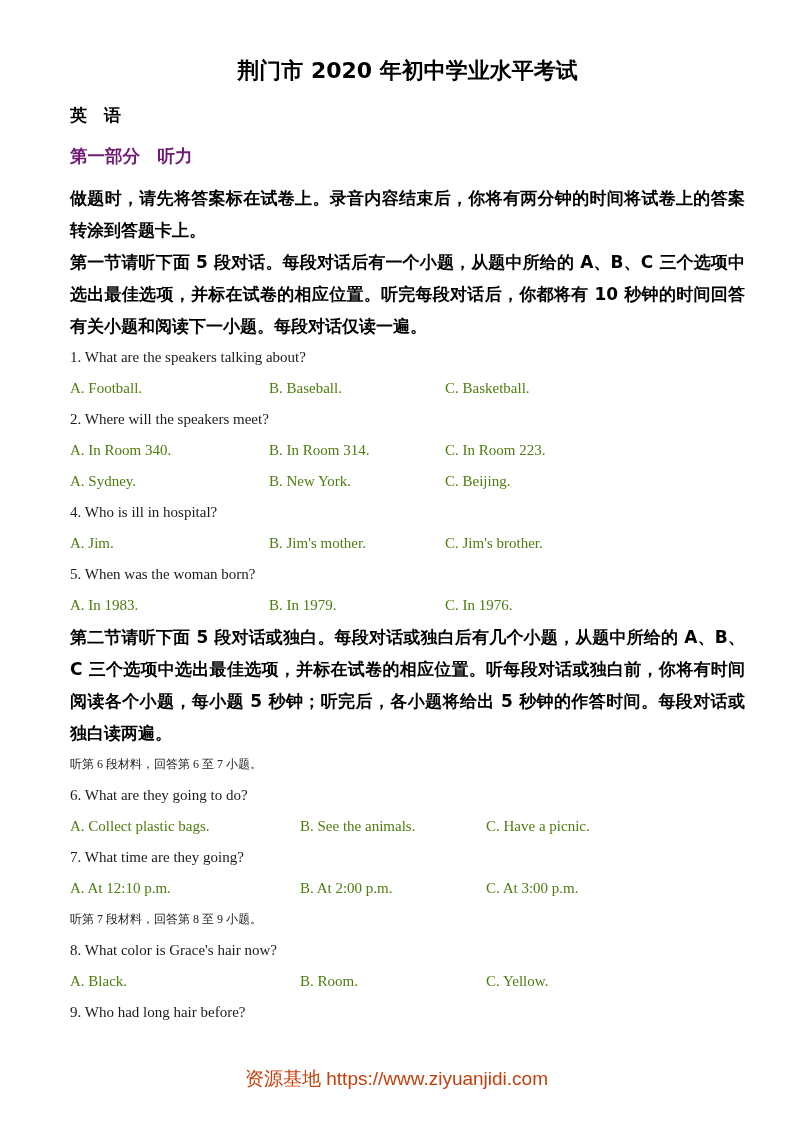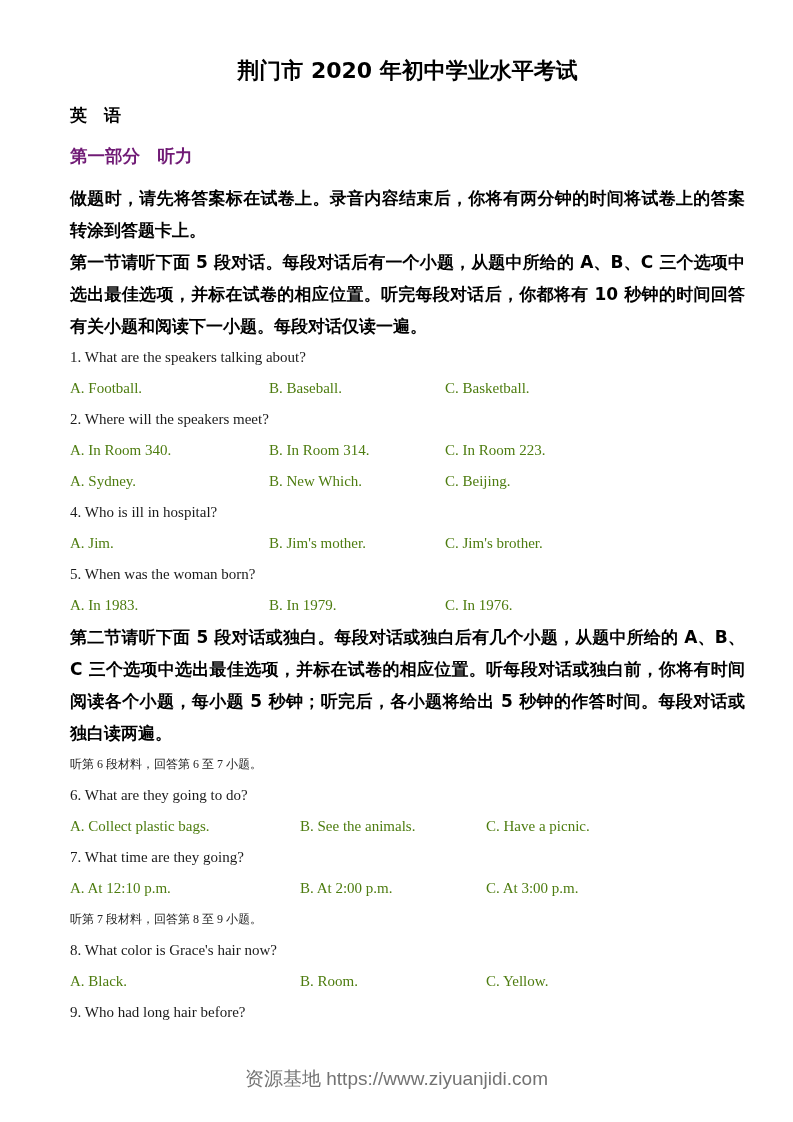--- a/index.html
+++ b/index.html
@@ -38,21 +38,21 @@
   .opts .o1 { position:absolute; left:0; white-space:nowrap; }
   .opts .o2 { position:absolute; left:180px; white-space:nowrap;margin-left:19px; }
   .opts .o3 { position:absolute; left:375px; white-space:nowrap;text-align:right; }
   .opts.p2 .o2 { left:211px;text-align:right; }
   .opts.p2 .o3 { left:416px; }
   .footer {
     position:absolute; left:0; right:0; top:1064px; text-align:center;
     color:#9f9f9f; font-size:19px; line-height:30px;
     font-family:"Liberation Sans","DejaVu Sans",sans-serif;
   }
-  .footer a { color:#737373; text-decoration:none; }
+  .footer a { color:#c2410c; text-decoration:none; }
 </style>
 </head>
 <body>
 
 <div class="page">
 
   <div class="title">荆门市 2020 年初中学业水平考试</div>
   <div class="subtitle">英　语</div>
   <div class="heading">第一部分　听力</div>
 
@@ -68,21 +68,21 @@
 
   <div class="q">2. Where will the speakers meet?</div>
   <div class="opts">
     <span class="o1">A. In Room 340.</span>
     <span class="o2">B. In Room 314.</span>
     <span class="o3">C. In Room 223.</span>
   </div>
 
   <div class="opts">
     <span class="o1">A. Sydney.</span>
-    <span class="o2">B. New Which.</span>
+    <span class="o2">B. New York.</span>
     <span class="o3">C. Beijing.</span>
   </div>
 
   <div class="q">4. Who is ill in hospital?</div>
   <div class="opts">
     <span class="o1">A. Jim.</span>
     <span class="o2">B. Jim's mother.</span>
     <span class="o3">C. Jim's brother.</span>
   </div>
 

